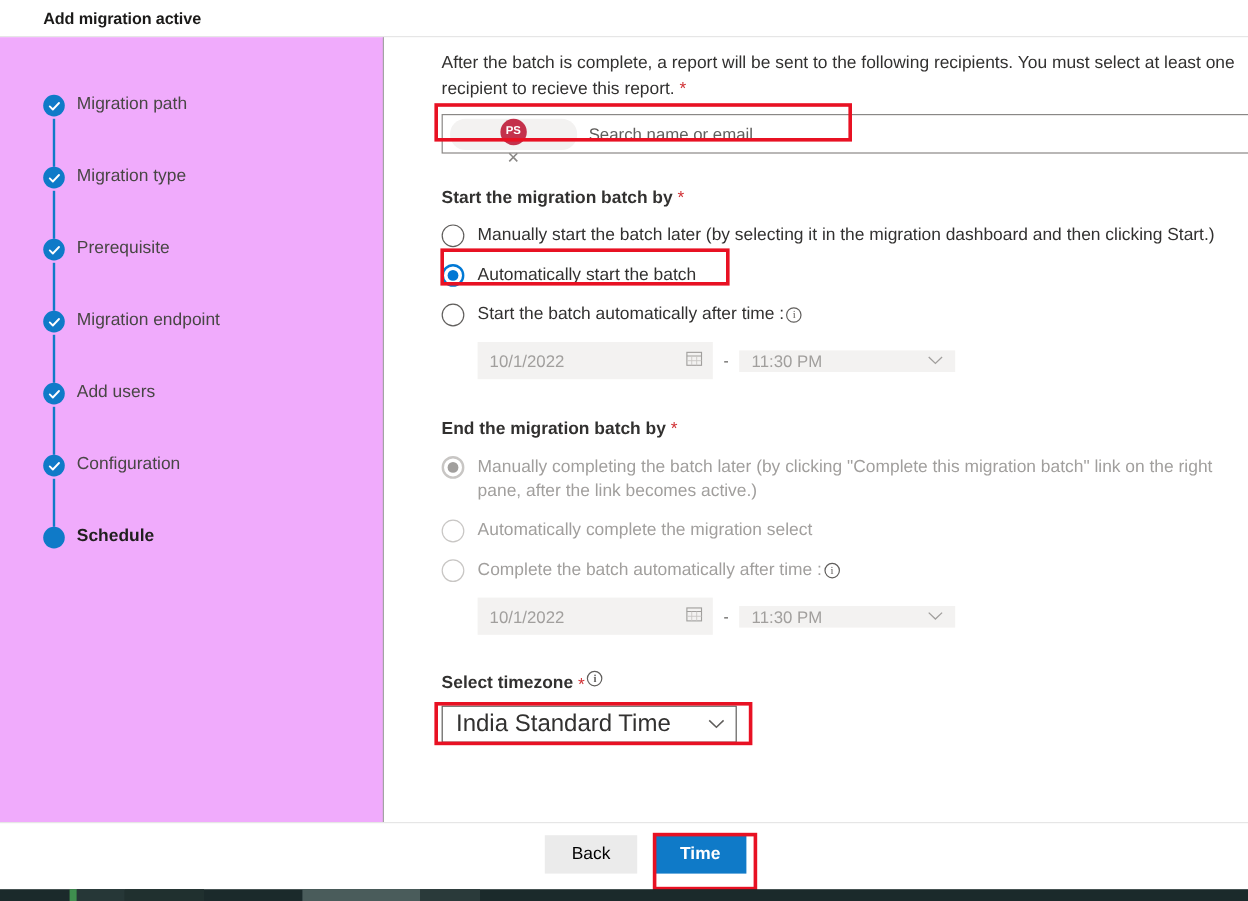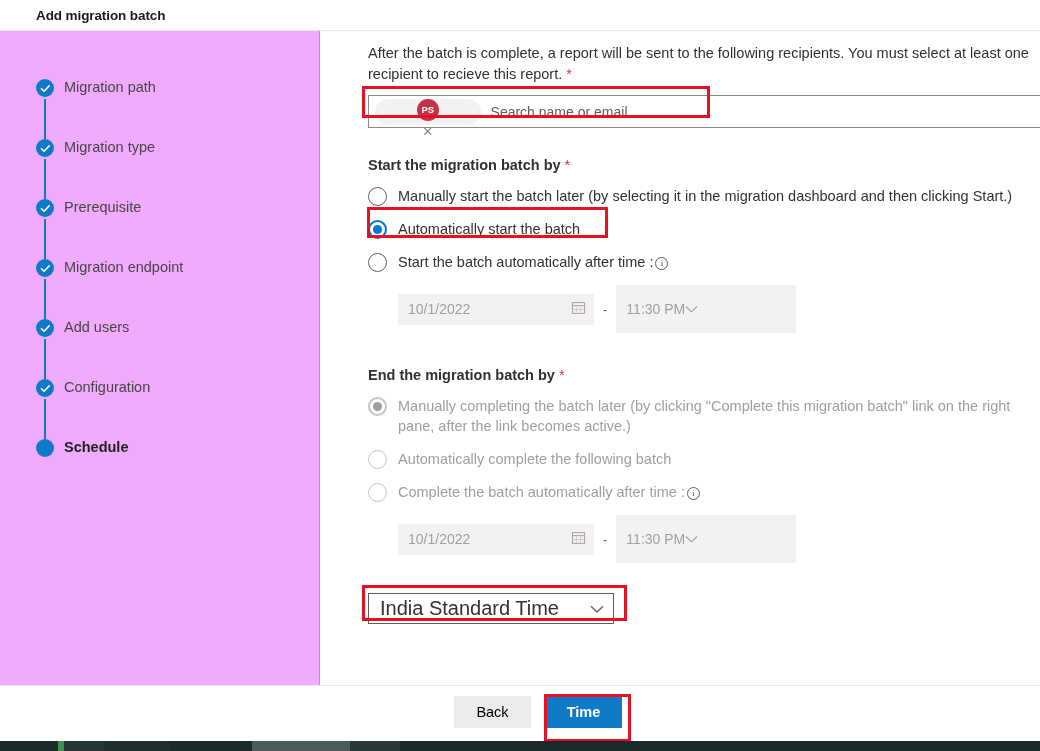--- a/index.html
+++ b/index.html
@@ -248,24 +248,25 @@
     background: #f3f2f1;
     display: flex;
     align-items: center;
     padding: 0 8px 0 10px;
     justify-content: space-between;
   }
   .date-text { font-size: 14px; color: #a19f9d; }
   .dt-sep { margin: 0 9px; color: #605e5c; font-size: 13px; }
   .time-field {
     width: 180px;
-    height: 48px;
+    height: 18px;
     background: #f3f2f1;
     display: flex;
     align-items: center;
+    justify-content: space-between;
     padding: 0 10px;
   }
   .time-text { font-size: 14px; color: #a19f9d; }
 
   .section-gap-1 { height: 34px; }
   .section-gap-3 { height: 30px; }
 
   
   .tz-label {
     font-size: 14.5px;
@@ -327,21 +328,21 @@
     width: 1040px;
     height: 10px;
     background: #1b2a2b;
   }
   .tb-seg { position: absolute; top: 0; height: 10px; }
 </style>
 </head>
 <body>
 
 <div id="header">
-  <span id="header-title">Add migration batch</span>
+  <span id="header-title">Add migration active</span>
 </div>
 
 <div id="body-split">
 
   <div id="sidebar">
 
     <div class="step">
       <div class="step-marker">
         <div class="step-circle">
           <svg width="11" height="11" viewBox="0 0 12 12">
@@ -493,21 +494,21 @@
       <span class="req">*</span>
     </div>
 
     <div class="radio-row">
       <span class="radio disabled checked"></span>
       <span class="radio-label dim">Manually completing the batch later (by clicking "Complete this migration batch" link on the right pane, after the link becomes active.)</span>
     </div>
 
     <div class="radio-row">
       <span class="radio disabled"></span>
-      <span class="radio-label dim">Automatically complete the following batch</span>
+      <span class="radio-label dim">Automatically complete the migration select</span>
     </div>
 
     <div class="radio-row">
       <span class="radio disabled"></span>
       <span class="radio-label dim">
         <span>Complete the batch automatically after time :</span><span class="info-icon">i</span>
       </span>
     </div>
 
     <div class="datetime-row">
@@ -529,20 +530,24 @@
         <span>
           <svg width="13" height="9" viewBox="0 0 14 9">
               <path d="M1 1.3 L7 7 L13 1.3" fill="none" stroke="#a19f9d" stroke-width="1.2"></path>
             </svg>
         </span>
       </div>
     </div>
 
     <div class="section-gap-3"></div>
 
+    <div class="tz-label">
+      <span>Select timezone</span>
+      <span class="req" style="vertical-align:-2px;">*</span><span class="info-icon" style="vertical-align:5px;">i</span>
+    </div>
     <div class="tz-wrap">
       <div class="tz-select">
         <span class="tz-text">India Standard Time</span>
         <span>
           <svg width="14" height="9" viewBox="0 0 14 9">
               <path d="M1 1.3 L7 7 L13 1.3" fill="none" stroke="#605e5c" stroke-width="1.3"></path>
             </svg>
         </span>
       </div>
     </div>

